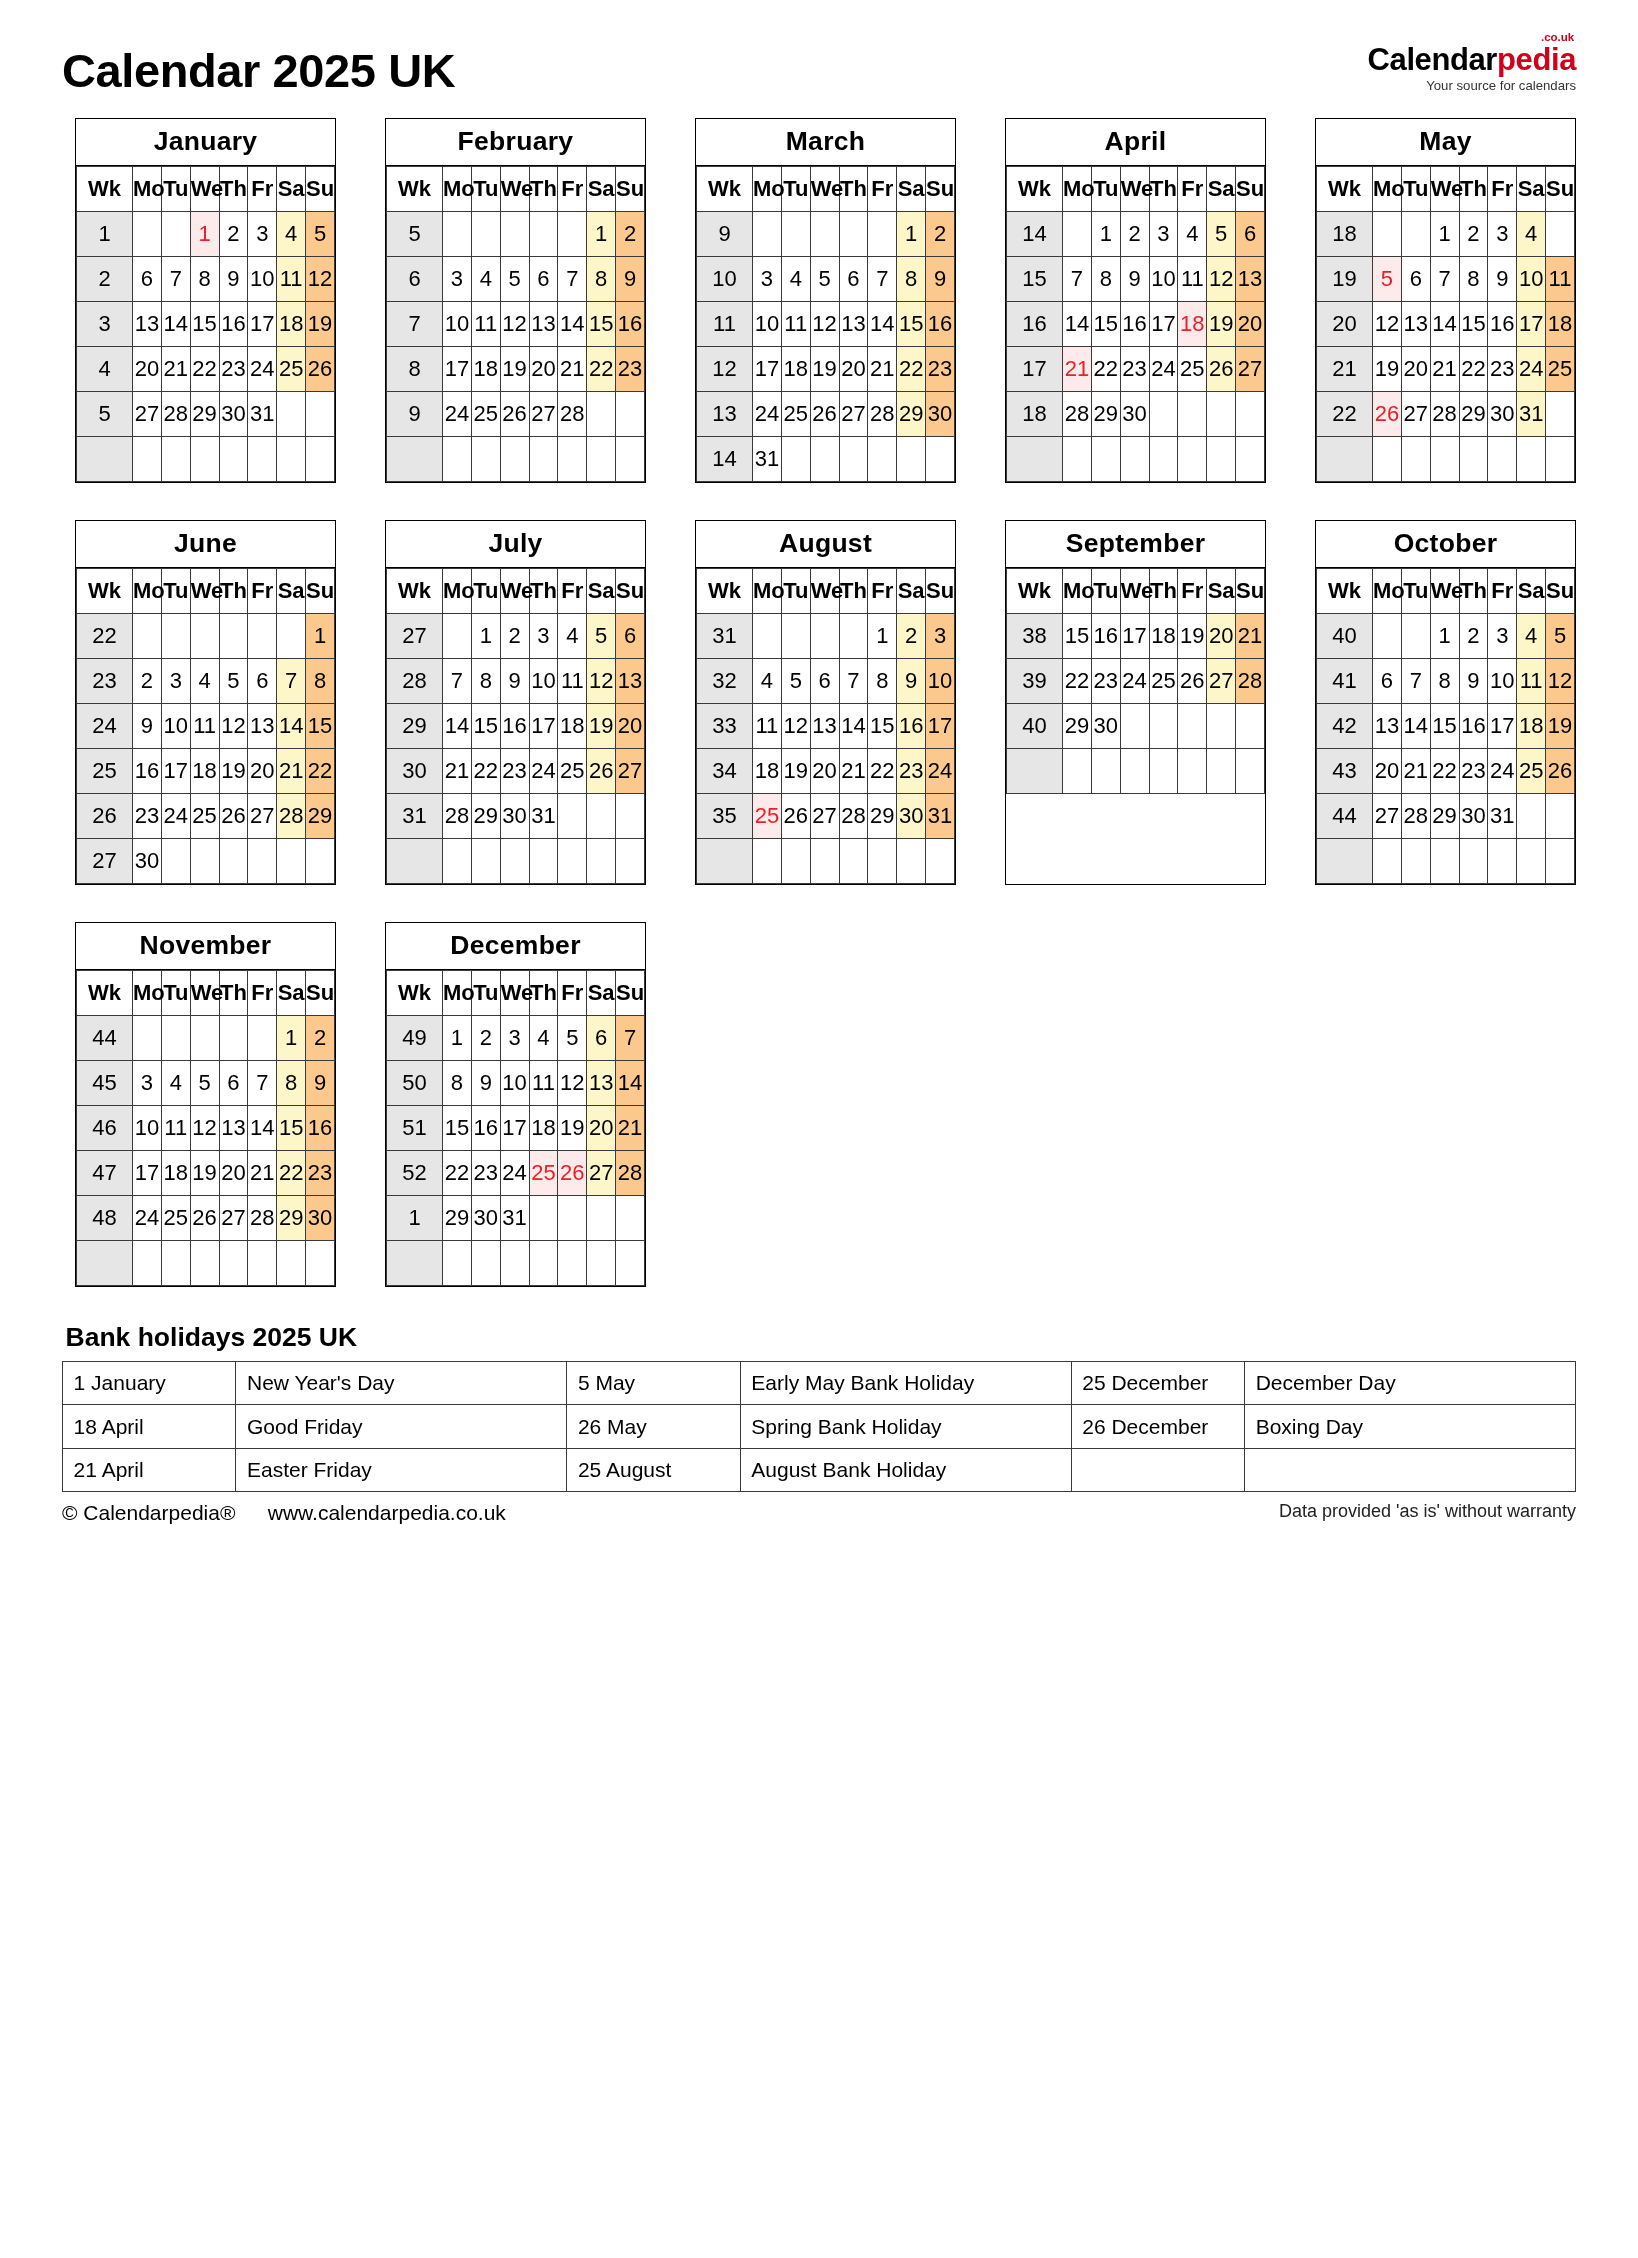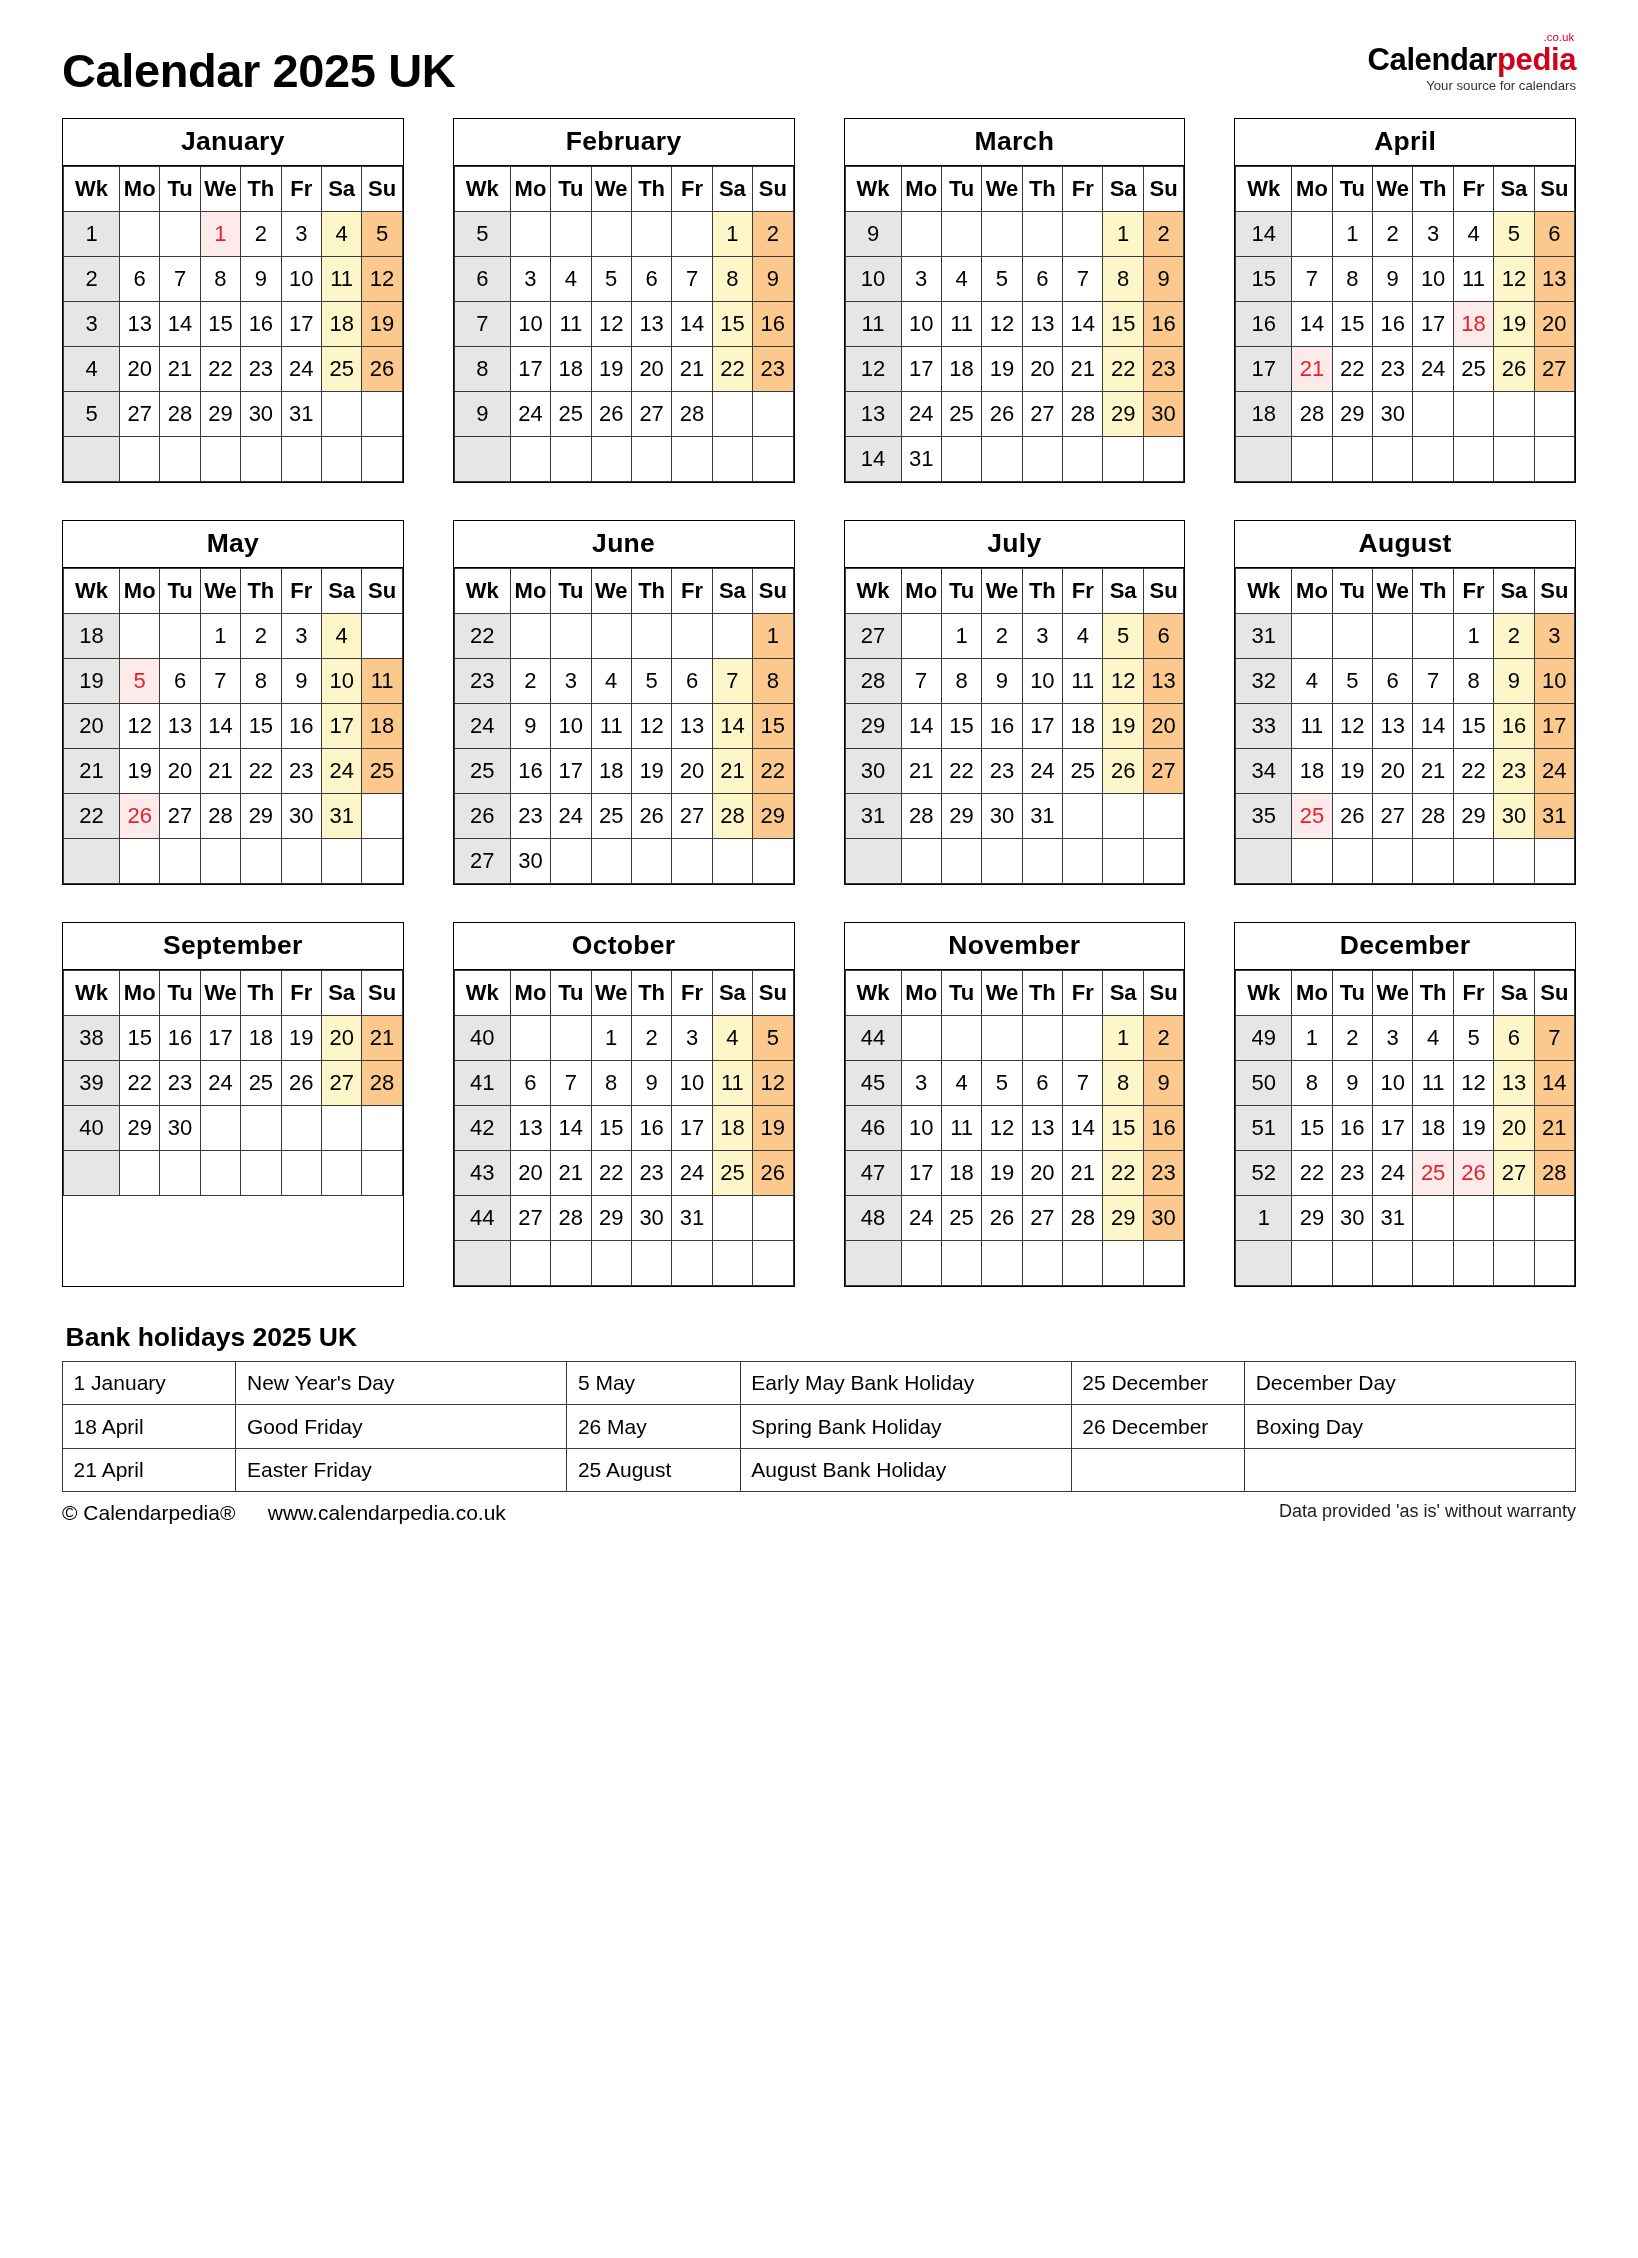--- a/index.html
+++ b/index.html
@@ -48,37 +48,38 @@
     position: relative;
     display: inline-block;
   }
   .logo-main .blk { color: #000000; text-align: center; }
   .logo-main .red { color: #d0021b; }
   .logo-sup {
     position: absolute;
     top: -11.5px;
     right: 1.8px;
     font-size: 11.5px;
-    font-weight: normal;
+    font-weight: bold;
     color: #d0021b;
     letter-spacing: 0;
   }
   .logo-sub {
     font-size: 13.2px;
     color: #333;
     margin-top: 4.4px;
   }
 
   
   .months {
     margin-top: 14px;
     display: grid;
-    grid-template-columns: repeat(4, 1fr);
+    grid-template-columns: repeat(5, 1fr);
     column-gap: 49px;
     row-gap: 37px;
+    margin-left: 13px;
   }
   .month {
     border: 1.8px solid #000;
     box-sizing: border-box;
   }
   .month-name {
     text-align: center;
     font-size: 26.5px;
     font-weight: bold;
     padding: 7px 0 8px 0;

